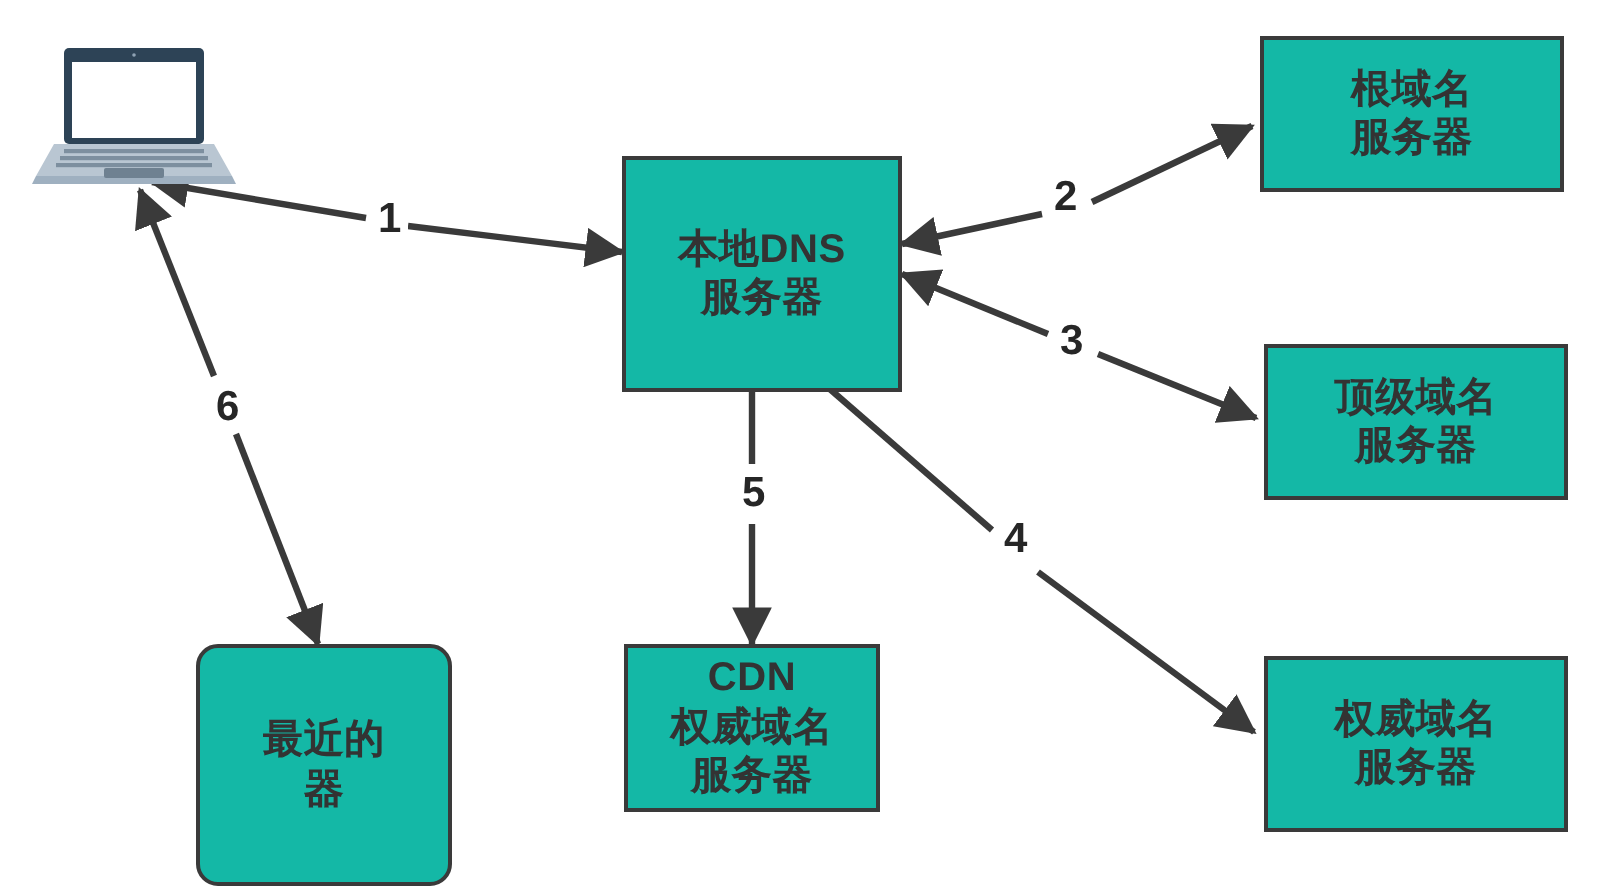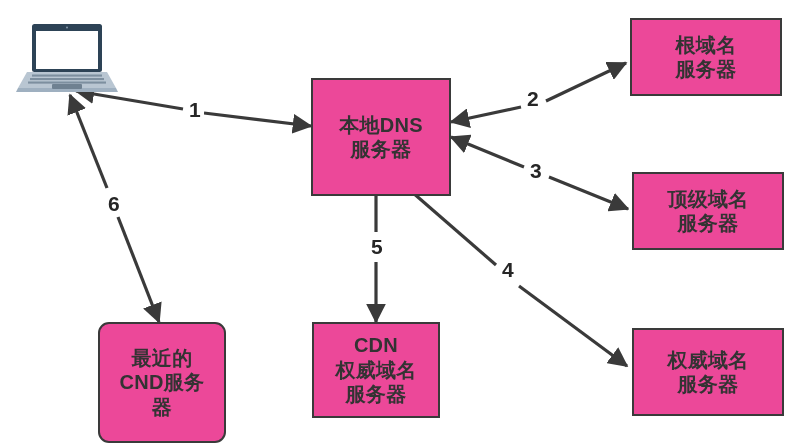--- a/index.html
+++ b/index.html
@@ -20,21 +20,21 @@
   #diagram-svg {
     position: absolute;
     left: 0;
     top: 0;
     width: 802px;
     height: 446px;
   }
   .node-box {
     position: absolute;
     box-sizing: border-box;
-    background: #ec4899;
+    background: #14b8a6;
     border: 2.5px solid #3a3a3a;
     display: flex;
     flex-direction: column;
     align-items: center;
     justify-content: center;
     color: #333333;
     font-size: 20px;
     font-weight: bold;
     line-height: 1.22;
     letter-spacing: 0.3px;
@@ -141,29 +141,28 @@
   <div class="node-box" style="left:632px; top:172px; width:152px; height:78px;text-align:center;">
     <span class="line">顶级域名</span>
     <span class="line">服务器</span>
   </div>
 
   <div class="node-box" style="left:632px; top:328px; width:152px; height:88px;">
     <span class="line">权威域名</span>
     <span class="line">服务器</span>
   </div>
 
-  <div class="node-box" style="left:312px; top:322px; width:128px; height:96px;">
+  <div class="node-box" style="left:312px; top:322px; width:128px; height:84px;">
     <span class="line">CDN</span>
     <span class="line">权威域名</span>
     <span class="line">服务器</span>
   </div>
 
   <div class="node-box" style="left:98px; top:322px; width:128px; height:121px;border-radius:11px;">
     <span class="line">最近的</span>
-    <span class="line">CND服务</span>
     <span class="line">器</span>
   </div>
 
   <div class="edge-label" style="left:186px; top:98px;">1</div>
 
   <div class="edge-label" style="left:524px; top:87px;">2</div>
 
   <div class="edge-label" style="left:527px; top:159px;">3</div>
 
   <div class="edge-label" style="left:499px; top:258px;">4</div>

